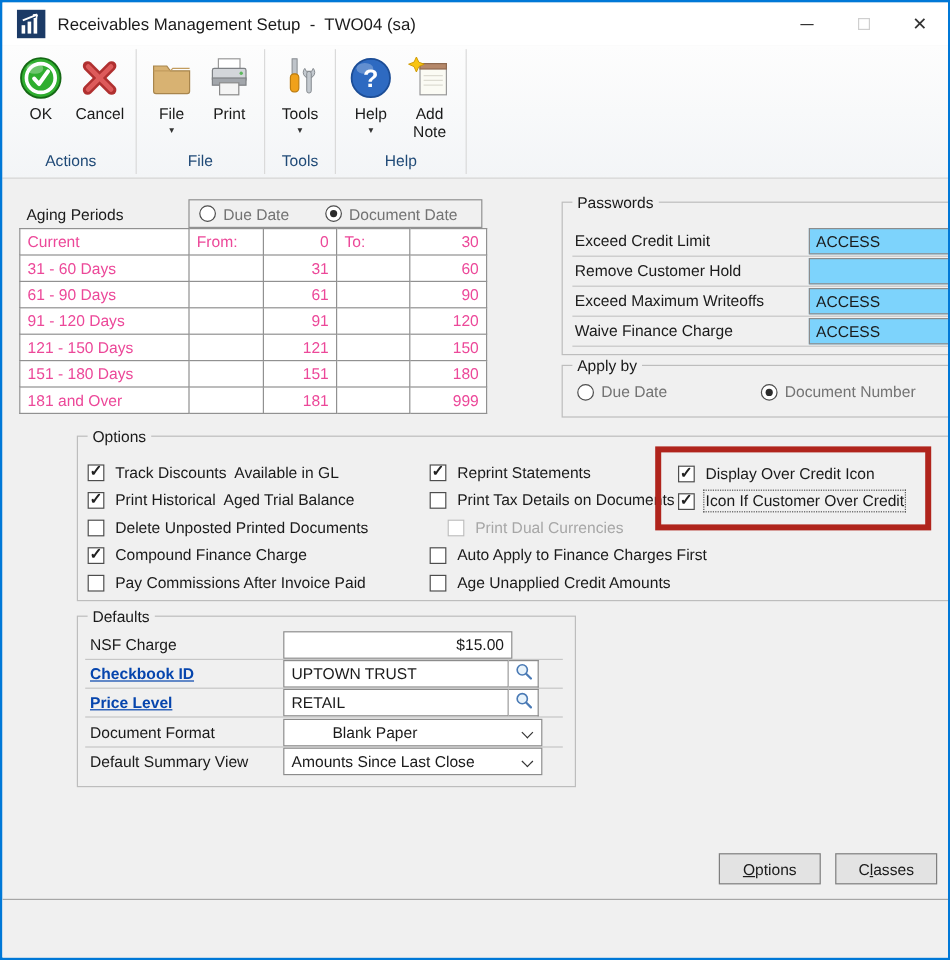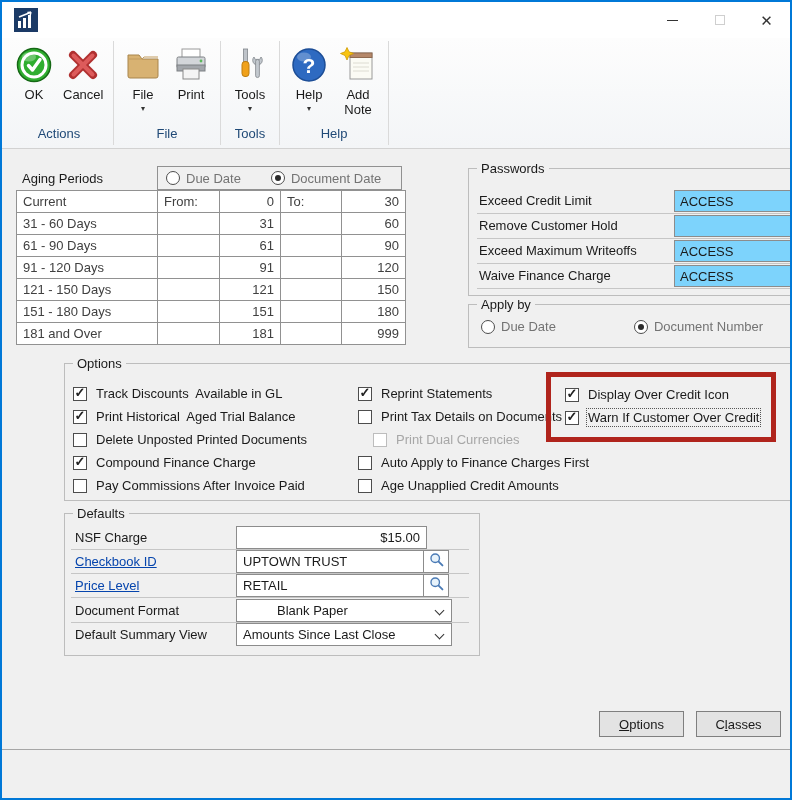--- a/index.html
+++ b/index.html
@@ -37,41 +37,41 @@
   .groupbox { position:absolute; border:1px solid #bdbdbd;margin-left:48px; }
   .gb-title { position:absolute; top:-8px; left:8px; background:#f0f0f0; padding:0 4px; font-size:13px; color:#1a1a1a; white-space:nowrap; }
   
   .radio-row { display:flex; align-items:center; }
   .radio-opt { display:flex; align-items:center; }
   .radio { width:14px; height:14px; border-radius:50%; border:1px solid #4d4d4d; background:#fff; display:inline-flex; align-items:center; justify-content:center; flex:0 0 auto; }
   .radio.selected::after { content:""; width:6px; height:6px; border-radius:50%; background:#2b2b2b; }
   .radio-label { margin-left:6px; font-size:13px; color:#737373; white-space:nowrap; }
   
   .aging-table { position:absolute; border-collapse:collapse; table-layout:fixed; background:#fff; }
-  .aging-table td { border:1px solid #919191; font-size:13px; color:#404040; height:22px; padding:0 6px; background:#fff; overflow:hidden; white-space:nowrap; }
+  .aging-table td { border:1px solid #919191; font-size:13px; color:#ec4899; height:22px; padding:0 6px; background:#fff; overflow:hidden; white-space:nowrap; }
   .aging-table td.num { text-align:right; }
   
   .pw-rows { position:absolute; left:8px; right:10px; top:20px; }
   .pw-row { position:relative; height:25px; border-bottom:1px solid #c6c6c6; }
   .pw-label { position:absolute; left:2px; top:4px; font-size:13px; color:#1a1a1a; }
   .pw-field { position:absolute; left:197px; right:0; top:1px; height:22px; background:#7dd3fc; border:1px solid #8c8c8c; font-size:13px; color:#1a1a1a; display:flex; align-items:center; padding:0 5px; }
   
   .opt-row { display:flex; align-items:center; height:23px; }
   .opt-row.indent { padding-left:15px;text-align:right; }
   .cb { width:14px; height:14px; border:1px solid #4d4d4d; background:#fff; display:inline-flex; align-items:center; justify-content:center; flex:0 0 auto; position:relative; }
   .cb.checked::after { content:"✓"; font-size:13px; font-weight:bold; color:#222; line-height:1; margin-top:-2px; }
   .cb.disabled { border-color:#bdbdbd; }
   .opt-label { margin-left:9px; font-size:13px; color:#1a1a1a; white-space:pre; }
   .opt-label.disabled { color:#a7a7a7; }
   .opt-label.focused { outline:1px dotted #555; outline-offset:1px; }
   .red-box { position:absolute; border:5px solid #B0241C; background:transparent; }
   
   .def-row { position:absolute; left:6px; right:10px; height:24px; border-bottom:1px solid #c6c6c6; }
   .def-label { position:absolute; left:4px; top:4px; font-size:13px; color:#1a1a1a; white-space:nowrap; }
-  .def-label.link { color:#0645AD; text-decoration:underline; cursor:pointer; }
+  .def-label.link { color:#0645AD; text-decoration:underline; cursor:pointer;font-weight:bold; }
   .def-field { position:absolute; top:0; height:23px; background:#fff; border:1px solid #8c8c8c; font-size:13px; color:#1a1a1a; display:flex; align-items:center; padding:0 6px; }
   .def-field.right { justify-content:flex-end; }
   .lookup-btn { position:absolute; top:0; width:25px; height:23px; display:flex; align-items:center; justify-content:center; background:#fff; border:1px solid #8c8c8c; border-left:none; }
   .def-select { position:absolute; top:0; height:23px; background:#fff; border:1px solid #8c8c8c; font-size:13px; color:#1a1a1a; display:flex; align-items:center; padding:0 22px 0 6px; }
   .chev { position:absolute; right:8px; top:7px; width:7px; height:7px; border-right:1.5px solid #333; border-bottom:1.5px solid #333; transform:rotate(45deg); }
   
   .push-btn { position:absolute; width:85px; height:26px; background:#e3e3e3; border:1px solid #7f7f7f; font-size:13px; color:#1a1a1a; display:flex; align-items:center; justify-content:center; }
   .footer-divider { position:absolute; left:0; width:788px; height:1px; background:#a6a6a6; }
 </style>
 </head>
@@ -83,20 +83,21 @@
     <div class="app-icon">
       <svg viewBox="0 0 24 24">
           <rect width="24" height="24" fill="#1b3a66"></rect>
           <rect x="4" y="13" width="3" height="7" fill="#fff"></rect>
           <rect x="9" y="10" width="3" height="10" fill="#fff"></rect>
           <rect x="14" y="7" width="3" height="13" fill="#fff"></rect>
           <path d="M5 9 L17 4.2" stroke="#fff" stroke-width="1.6" fill="none"></path>
           <path d="M17 4.2 l-3.6 0.3 M17 4.2 l-0.8 3.2" stroke="#fff" stroke-width="1.4" fill="none"></path>
         </svg>
     </div>
+    <span class="title-text">Receivables Management Setup  -  TWO04 (sa)</span>
     <div class="win-controls">
       <div class="win-btn">
           <span class="glyph-min"></span>
         </div>
       <div class="win-btn">
           <span class="glyph-max"></span>
         </div>
       <div class="win-btn">
           <span class="glyph-close">✕</span>
         </div>
@@ -376,21 +377,21 @@
         </div>
     </div>
     <div class="red-box" style="left:544px;top:223px;width:230px;height:70px;">
       <div id="opt-col3" style="position:absolute;left:14px;top:6px;">
           <div class="opt-row">
             <span class="cb checked"></span>
             <span class="opt-label">Display Over Credit Icon</span>
           </div>
           <div class="opt-row">
             <span class="cb checked"></span>
-            <span class="opt-label focused">Warn If Customer Over Credit</span>
+            <span class="opt-label focused">Icon If Customer Over Credit</span>
           </div>
         </div>
     </div>
 
     <div class="groupbox" style="left:14px;top:364px;width:416px;height:143px;">
       <span class="gb-title">Defaults</span>
 
       <div class="def-row" style="top:12px;">
         <span class="def-label">NSF Charge</span>
         <div class="def-field right" style="left:165px;width:191px;">

